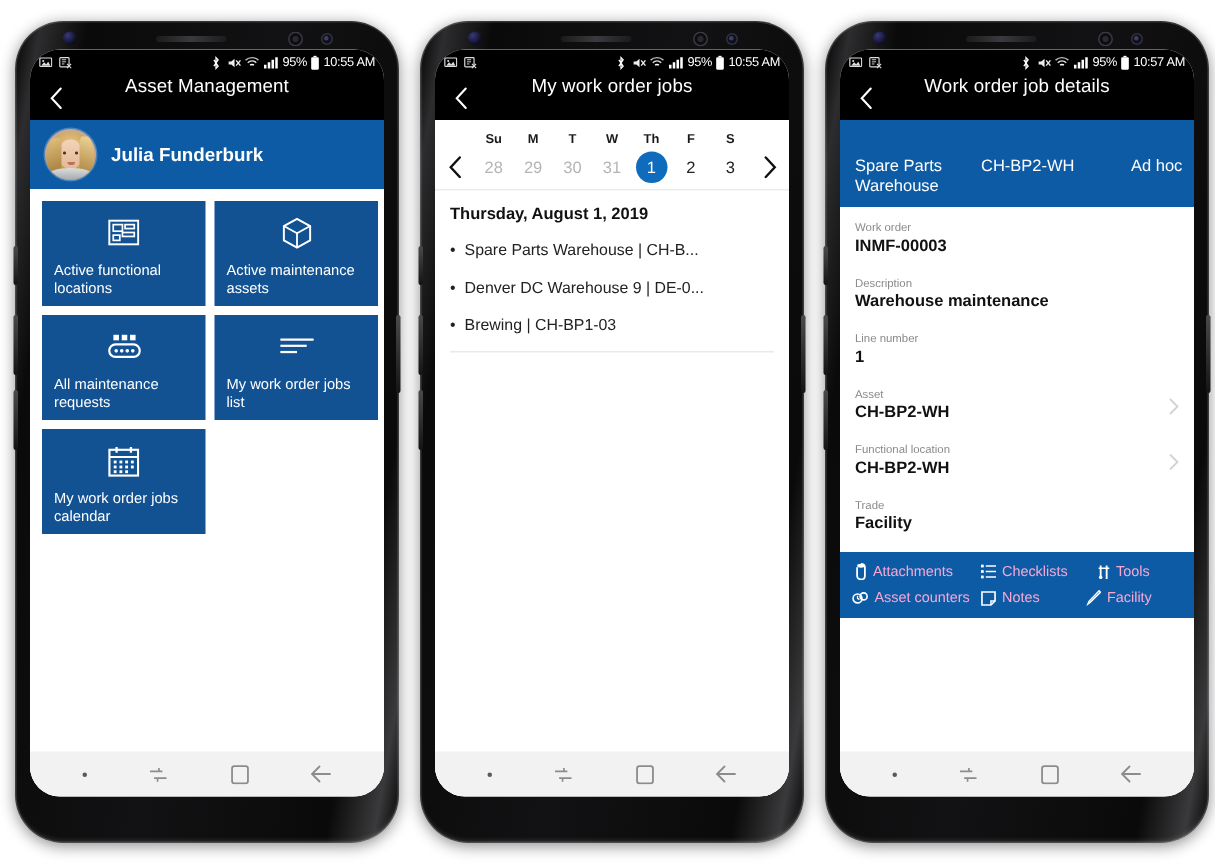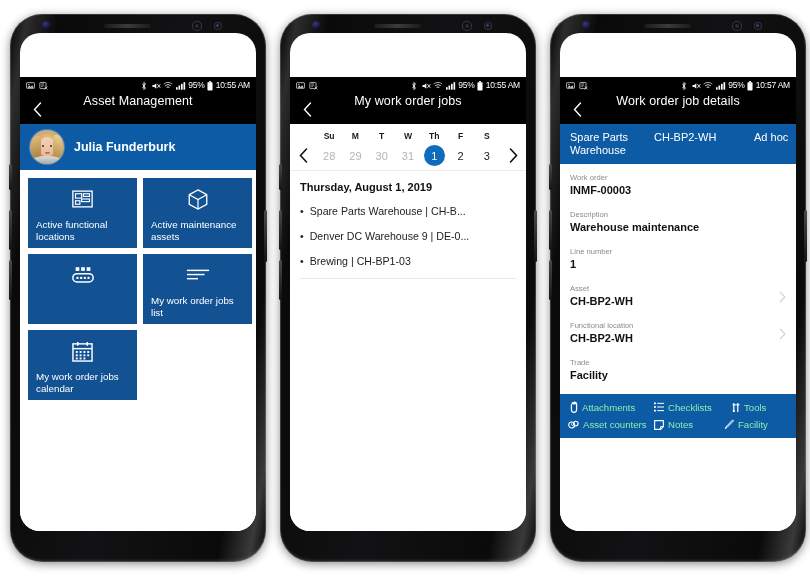--- a/index.html
+++ b/index.html
@@ -125,49 +125,49 @@
   }
   .datehdr { padding:10px 10px 6px 10px; font-size:11px; font-weight:bold; color:#111; }
   .joblist { padding:0 10px; }
   .jobitem { display:flex; gap:6px; padding:6px 0; font-size:10.6px; color:#222;
              border-bottom:1px solid transparent; white-space:nowrap; }
   .jobitem .bullet { color:#222; }
   .listsep { border-bottom:1px solid #e9e9e9; margin-top:4px; }
 
   
   .pivot { background:#0d5ba5; color:#fff; display:flex; align-items:flex-start;
-           padding:7px 0 7px 10px; gap:22px; }
+           padding:25px 0 7px 10px; gap:22px; }
   .pivot .pv { font-size:11px; line-height:13px; }
   .pivot .pv.w1 { width:62px; }
   .pivot .pv.w2 { width:78px; white-space:nowrap;}
   .pivot .pv.w3 { white-space:nowrap; }
   .fields { background:#fff; padding:8px 10px 0 10px; }
   .field { margin-bottom:12px; position:relative; }
   .field .flabel { font-size:7.6px; color:#8a8a8a; line-height:11px; }
   .field .fvalue { font-size:11px; color:#111; font-weight:bold; line-height:14px; }
   .field .chev { position:absolute; right:0; top:8px; color:#d0d0d0; font-size:12px; }
 
-  .actionbar { background:#0d5ba5; color:#86efac; padding:4px 0 5px 0; }
+  .actionbar { background:#0d5ba5; color:#f9a8d4; padding:4px 0 5px 0; }
   .actionbar .arow { display:flex; align-items:center; }
   .actionbar .act { display:flex; align-items:center; gap:4px; font-size:9.6px; white-space:nowrap; }
   .actionbar .arow.r1 .act:nth-child(1){ margin-left:10px; width:84px; }
   .actionbar .arow.r1 .act:nth-child(2){ width:78px; }
   .actionbar .arow.r2 .act:nth-child(1){ margin-left:8px; width:86px; }
   .actionbar .arow.r2 .act:nth-child(2){ width:70px; }
   .actionbar .arow { padding:3px 0; }
 
   
   .navbar {
     position:absolute; left:0; bottom:0; width:100%; height:30px; background:#f2f2f2;
     display:flex; align-items:center; justify-content:space-around; padding:0 14px;
   }
   .navbar .nb { color:#8c8c8c; display:flex; align-items:center; justify-content:center; }
   .navbar .dot { width:3px; height:3px; border-radius:50%; background:#5a5a5a; }
 
-  .screenflex { display:flex; flex-direction:column; height:100%; position:relative;margin-top:44px; }
+  .screenflex { display:flex; flex-direction:column; height:100%; position:relative; }
   .content { flex:1; overflow:hidden; position:relative; background:#fff; }
   svg { display:block; }
 </style>
 </head>
 <body>
 
 <div class="stage">
 
   <div class="phone p1">
     <div class="shell"></div>
@@ -296,20 +296,21 @@
                     <rect x="5" y="1" width="4" height="4" fill="#fff"></rect>
                     <rect x="11" y="1" width="4" height="4" fill="#fff"></rect>
                     <rect x="17" y="1" width="4" height="4" fill="#fff"></rect>
                     <rect x="2" y="8" width="22" height="9" rx="4.5" fill="none" stroke="#fff" stroke-width="1.6"></rect>
                     <circle cx="7" cy="12.6" r="1.3" fill="#fff"></circle>
                     <circle cx="11" cy="12.6" r="1.3" fill="#fff"></circle>
                     <circle cx="15" cy="12.6" r="1.3" fill="#fff"></circle>
                     <circle cx="19" cy="12.6" r="1.3" fill="#fff"></circle>
                   </svg>
                 </div>
+                <div class="lbl">All maintenance requests</div>
               </div>
 
 
               <div class="tile">
                 <div class="ico">
                   <svg width="24" height="14" viewBox="0 0 26 14">
                     <path d="M1 2 H25" stroke="#fff" stroke-width="1.6"></path>
                     <path d="M1 6.5 H20" stroke="#fff" stroke-width="1.6"></path>
                     <path d="M1 11 H13" stroke="#fff" stroke-width="1.6"></path>
                   </svg>

